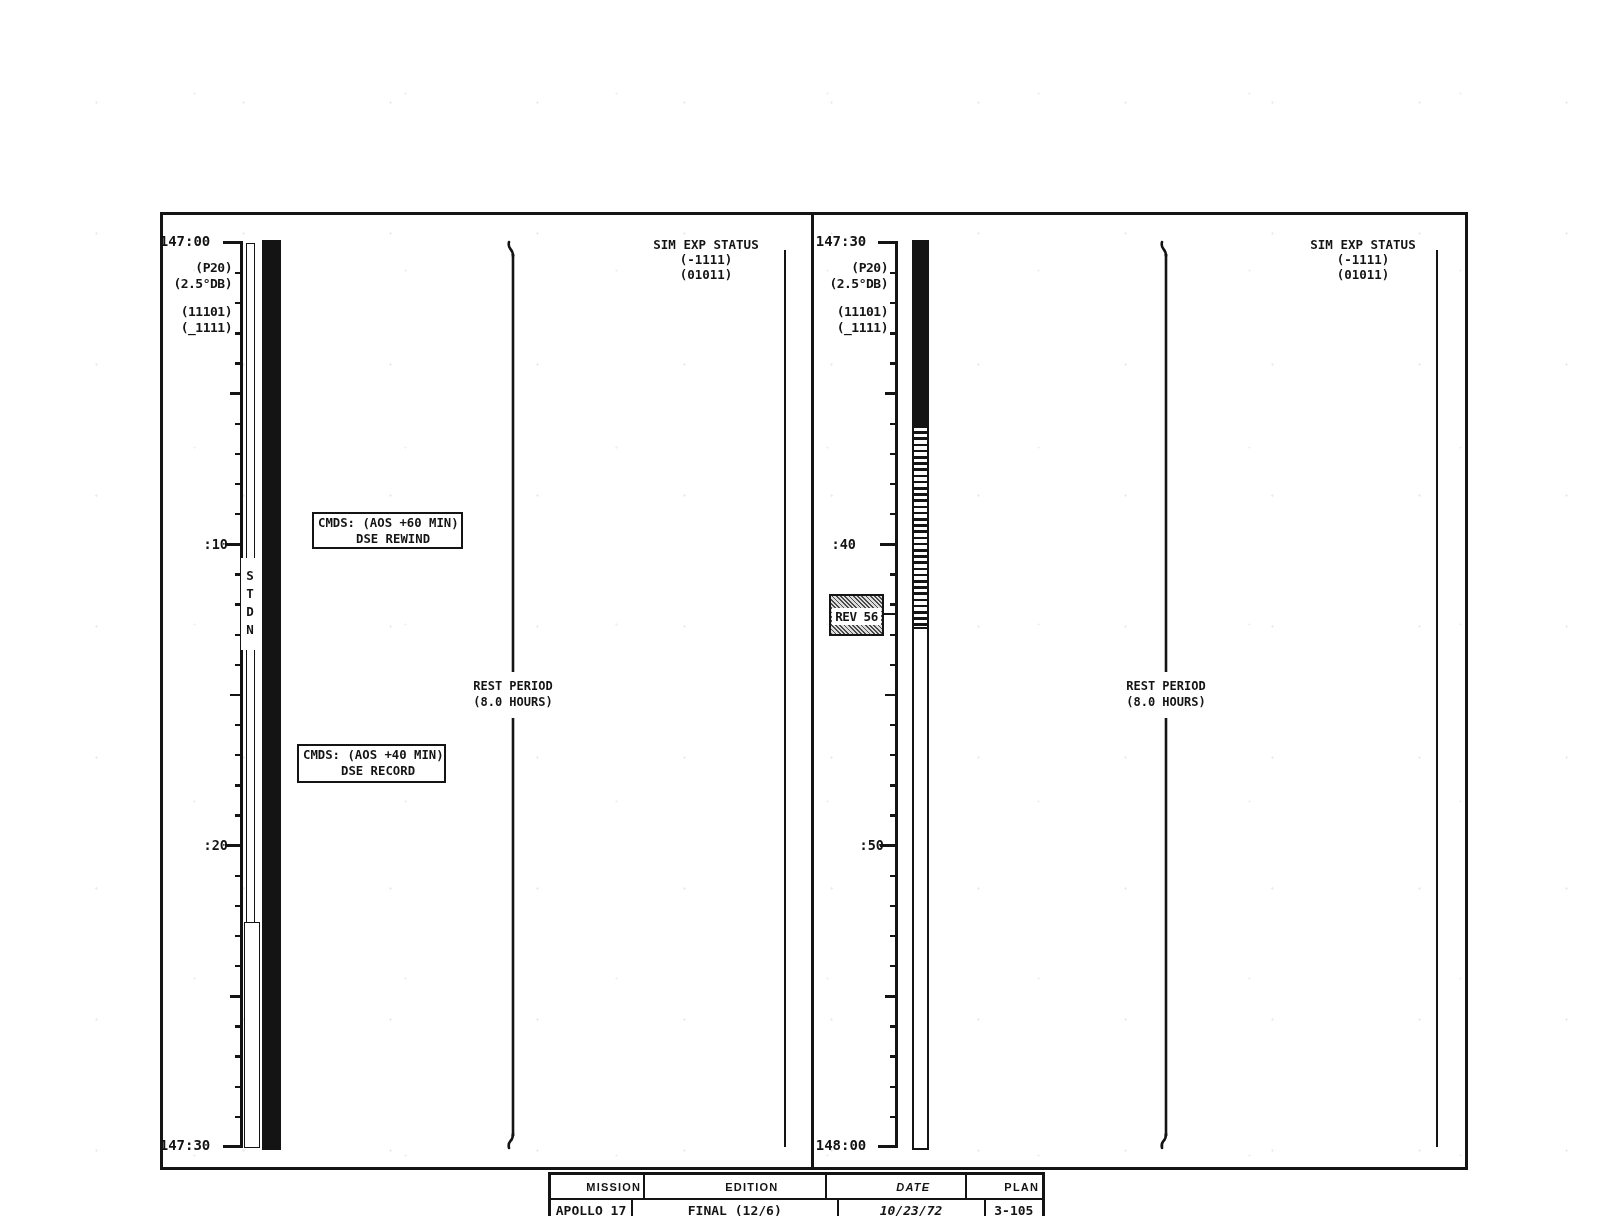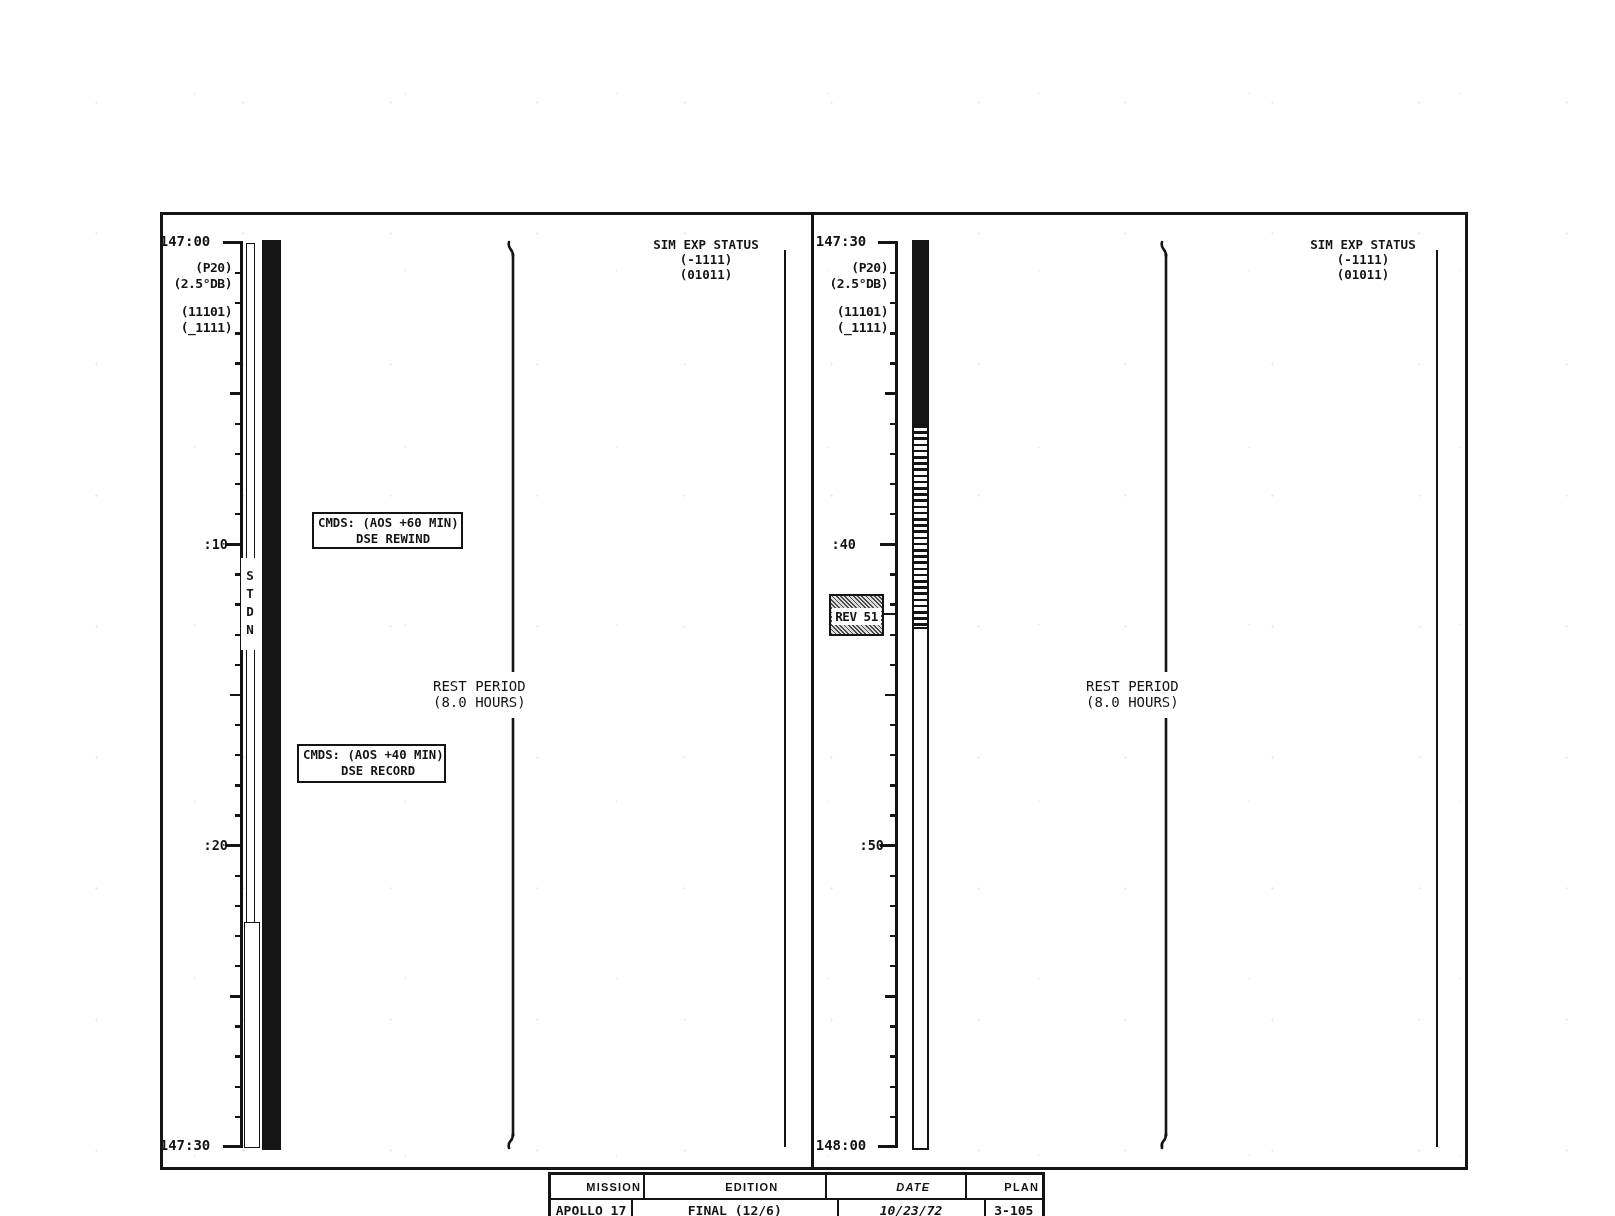--- a/index.html
+++ b/index.html
@@ -39,21 +39,21 @@
              display:flex; align-items:center; justify-content:center;
              writing-mode:vertical-rl; text-orientation:upright;
              font-size:12.5px; letter-spacing:3px; font-weight:bold;}
   .hollow-bar{border:1.6px solid #141414; background:#fff;}
   .black-bar{top:240px; width:19.5px; height:910px;}
 
   .cmd-box{border:2.4px solid #141414; background:#fff; font-size:12.3px;
            line-height:15.5px; font-weight:bold; padding:2px 0 0 4px; white-space:nowrap;}
   .cmd-line2{padding-left:38px;}
 
-  .rest-text{width:160px; text-align:left; font-size:14px; line-height:15.5px; font-weight:normal;}
+  .rest-text{width:160px; text-align:center; font-size:12px; line-height:15.5px; font-weight:bold;}
   .sim-text{width:160px; text-align:center; font-size:12.5px; line-height:15.2px; font-weight:bold;}
   .sim-line{width:2.5px; height:897px; top:250px;}
 
   .bar-solid{left:911.5px; top:240px; width:17.5px; height:185px;}
   .bar-hatched{left:911.5px; top:425px; width:17.5px; height:202px;
     border-left:2.4px solid #141414; border-right:2.4px solid #141414;
     background:repeating-linear-gradient(180deg,#141414 0 2.6px,#ffffff 2.6px 6.2px);}
   .bar-hollow{left:911.5px; top:627px; width:17.5px; height:523px;
     border:2px solid #141414; background:#fff;}
 
@@ -209,21 +209,21 @@
     <div class="abs cfg-label mono" style="left:788px; width:100px; top:260px;">(P20)</div>
     <div class="abs cfg-label mono" style="left:788px; width:100px; top:276px;">(2.5°DB)</div>
     <div class="abs cfg-label mono" style="left:788px; width:100px; top:304px;">(11101)</div>
     <div class="abs cfg-label mono" style="left:788px; width:100px; top:320px;">(_1111)</div>
 
     <div class="abs bar-solid ink"></div>
     <div class="abs bar-hatched"></div>
     <div class="abs bar-hollow"></div>
 
     <div class="abs rev-box">
-      <div class="rev-band mono">REV 51</div>
+      <div class="rev-band mono">REV 56</div>
     </div>
     <div class="abs rev-leader ink"></div>
 
     <svg class="abs bracket-svg" style="left:1158px;" viewBox="0 0 16 910">
       <path d="M8 16 C8 7 2 10 4 2" stroke="#141414" stroke-width="2.6" fill="none" stroke-linecap="round"></path>
       <line x1="8" y1="14" x2="8" y2="432" stroke="#141414" stroke-width="2.6"></line>
       <line x1="8" y1="478" x2="8" y2="896" stroke="#141414" stroke-width="2.6"></line>
       <path d="M8 894 C8 903 2 900 4 908" stroke="#141414" stroke-width="2.6" fill="none" stroke-linecap="round"></path>
     </svg>
     <div class="abs rest-text mono" style="left:1086px; top:679px;">

